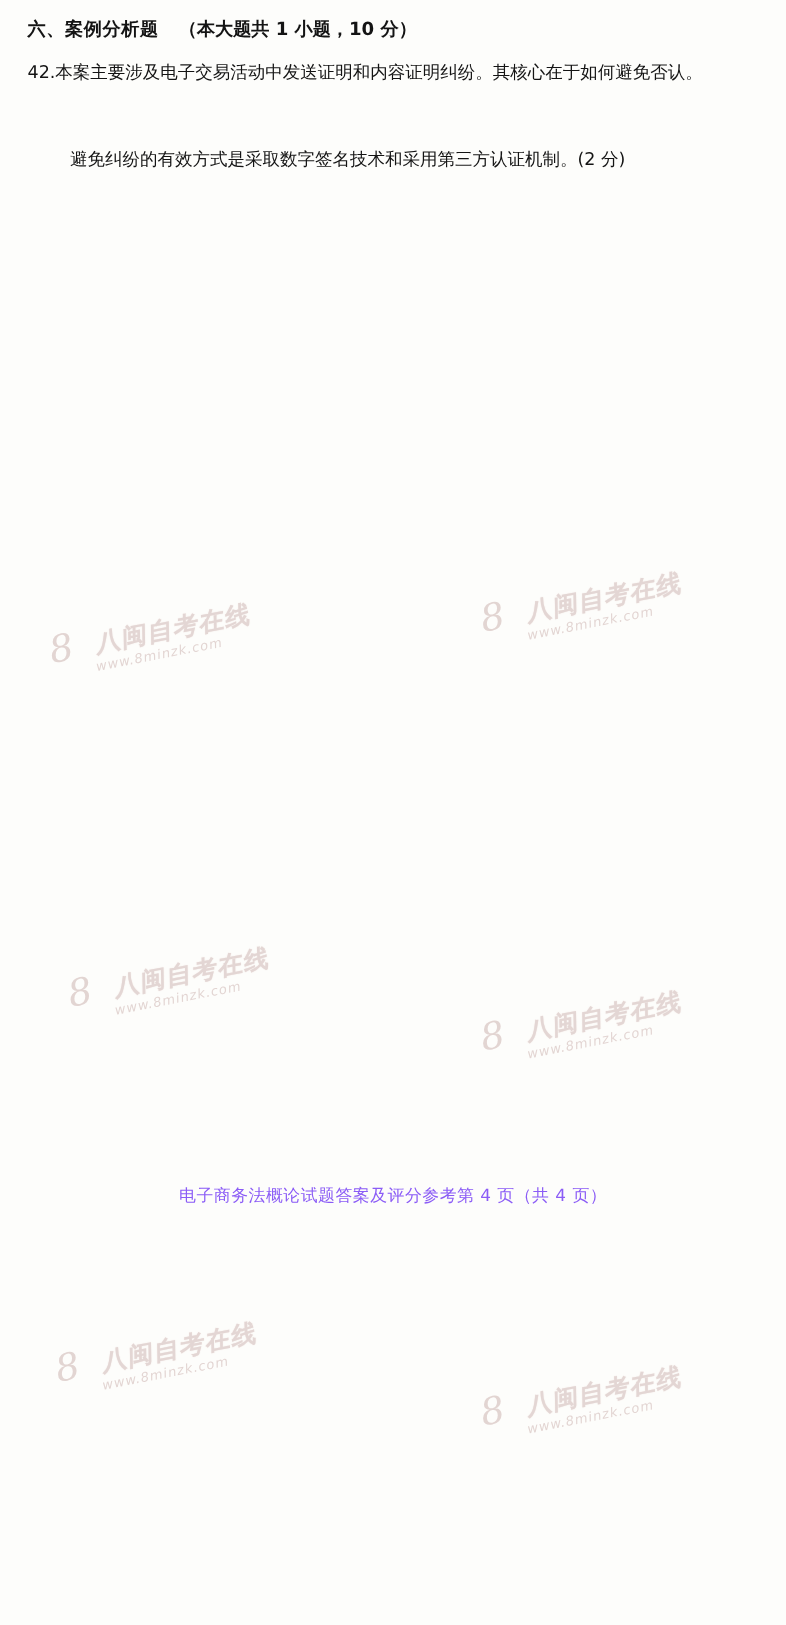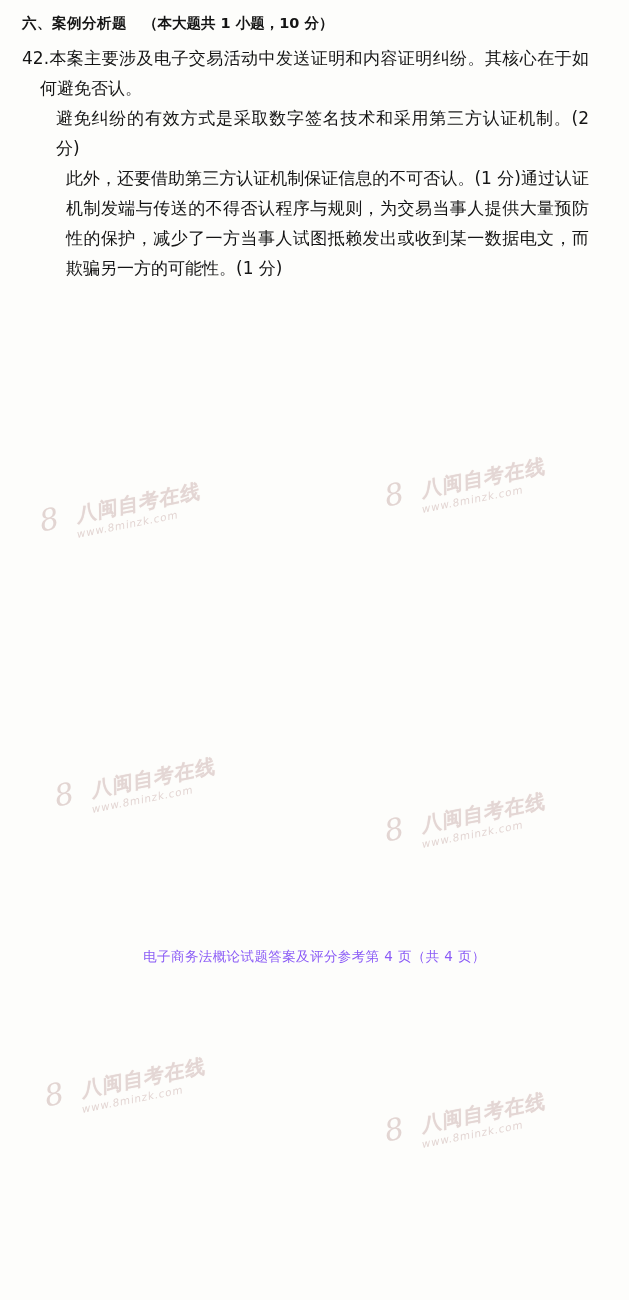--- a/index.html
+++ b/index.html
@@ -31,21 +31,21 @@
   }
   .section-head .paren {
     font-weight: bold;
     margin-left: 16px;
     letter-spacing: 0px;
   }
   .q-block {
     margin: 0 0 4px 0;
   }
   .para {
-    font-size: 17px;
+    font-size: 14px;
     line-height: 30px;
     text-align: justify;
     text-justify: inter-ideograph;
     margin: 0;
   }
   .lvl1 {
     padding-left: 18px;
     text-indent: 0;
   }
   .lvl1 .hang {
@@ -131,28 +131,25 @@
 
 <div class="page">
 
   <div class="section-head">
     <span>六、案例分析题</span><span class="paren">（本大题共 1 小题，10 分）</span>
   </div>
 
   <div class="q-block">
     <p class="para lvl1">
       <span class="hang">42.本案主要涉及电子交易活动中发送证明和内容证明纠纷。其核心在于如何避免否认。</span>
-      <span class="hang" style="text-indent:0;padding-left:16px;">避免纠纷的有效方式是采取数字签名技术和采用第三方认证机制。(2 分)</span>
+      <span class="hang" style="text-indent:0;padding-left:16px;margin-top:40px;">避免纠纷的有效方式是采取数字签名技术和采用第三方认证机制。(2 分)</span>
     </p>
 
 
 
-    <p class="para lvl2-plain">
-      <span>此外，还要借助第三方认证机制保证信息的不可否认。(1 分)通过认证机制发端与传送的不得否认程序与规则，为交易当事人提供大量预防性的保护，减少了一方当事人试图抵赖发出或收到某一数据电文，而欺骗另一方的可能性。(1 分)</span>
-    </p>
   </div>
 
   <div class="wm wm-rot wm1">
     <span class="wm-mark">8</span>
     <span class="wm-main">八闽自考在线</span>
     <span class="wm-sub">www.8minzk.com</span>
   </div>
   <div class="wm wm-rot wm2">
     <span class="wm-mark">8</span>
     <span class="wm-main">八闽自考在线</span>

